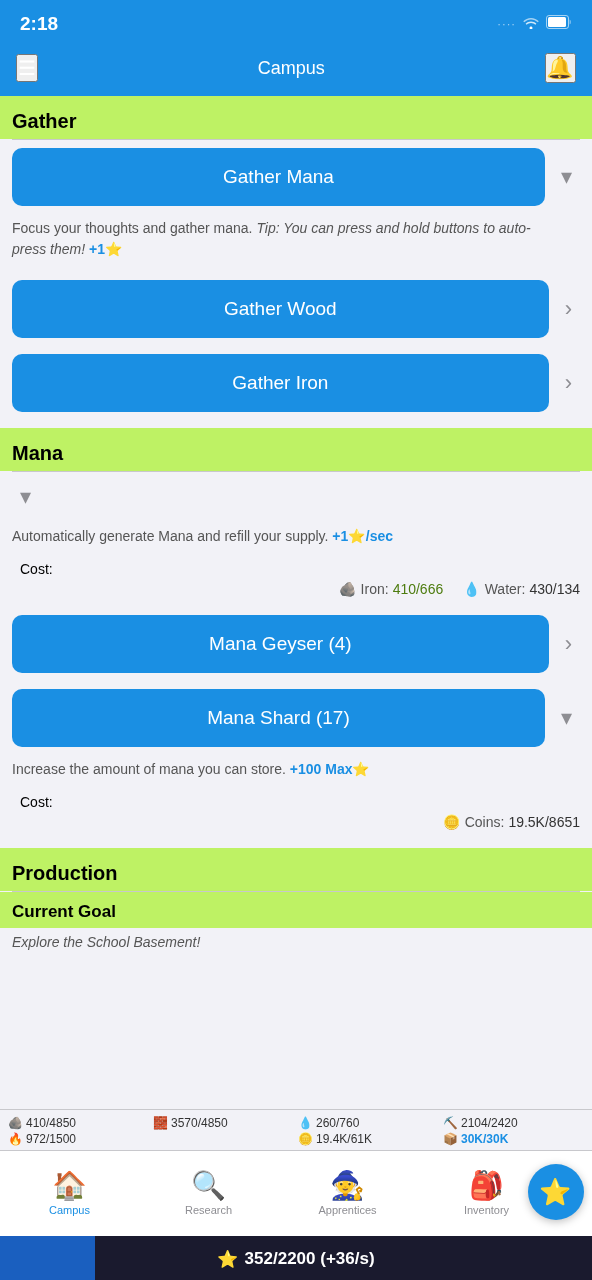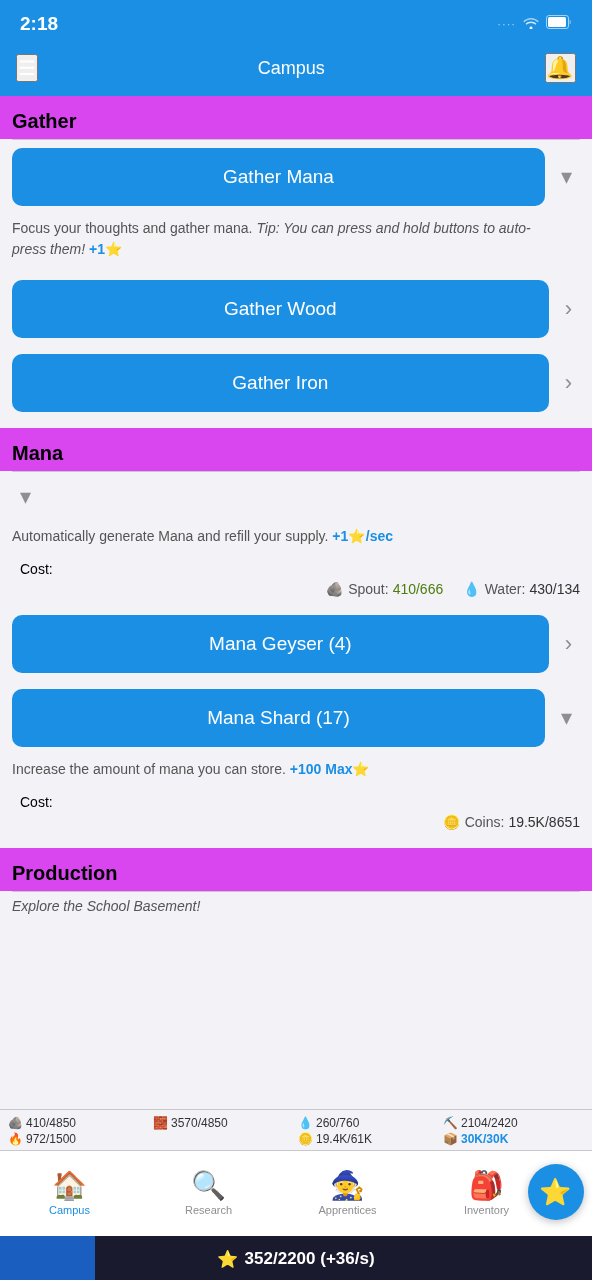--- a/index.html
+++ b/index.html
@@ -56,21 +56,21 @@
       background: #f2f2f7;
       padding-bottom: 160px;
     }
 
     
     .section-header {
       padding: 14px 20px 6px 12px;
       font-size: 20px;
       font-weight: 700;
       color: #000;
-      background: #d946ef;
+      background: #bef264;
     }
     .section-divider {
       height: 1px;
       background: #c8c8cc;
       margin: 0 12px;
     }
 
     
     .action-row {
       display: flex;
@@ -315,21 +315,21 @@
     <button class="chevron-btn">▾</button>
   </div>
   <div class="desc-text">
     Automatically generate Mana and refill your supply. <span class="bold-plus">+1⭐/sec</span>
   </div>
   <div class="cost-section">
     <div class="cost-label">Cost:</div>
     <div class="cost-row">
       <div class="cost-item">
         <span>🪨</span>
-        <span class="cost-name">Spout:</span>
+        <span class="cost-name">Iron:</span>
         <span class="cost-value-bad">410/666</span>
       </div>
       <div class="cost-item">
         <span>💧</span>
         <span class="cost-name">Water:</span>
         <span class="cost-value-ok">430/134</span>
       </div>
     </div>
   </div>
 
@@ -352,20 +352,21 @@
         <span>🪙</span>
         <span class="cost-name">Coins:</span>
         <span class="cost-value-ok">19.5K/8651</span>
       </div>
     </div>
   </div>
 
   <div class="section-header" style="margin-top:8px">Production</div>
   <div class="section-divider"></div>
 
+  <div class="section-header" style="font-size:17px; padding-top:10px;">Current Goal</div>
   <div class="desc-text">
     <em>Explore the School Basement!</em>
   </div>
 
 </div>
 
 <div class="resource-bar">
   <div class="resource-item">
     <span>🪨</span>
     <span>410/4850</span>

